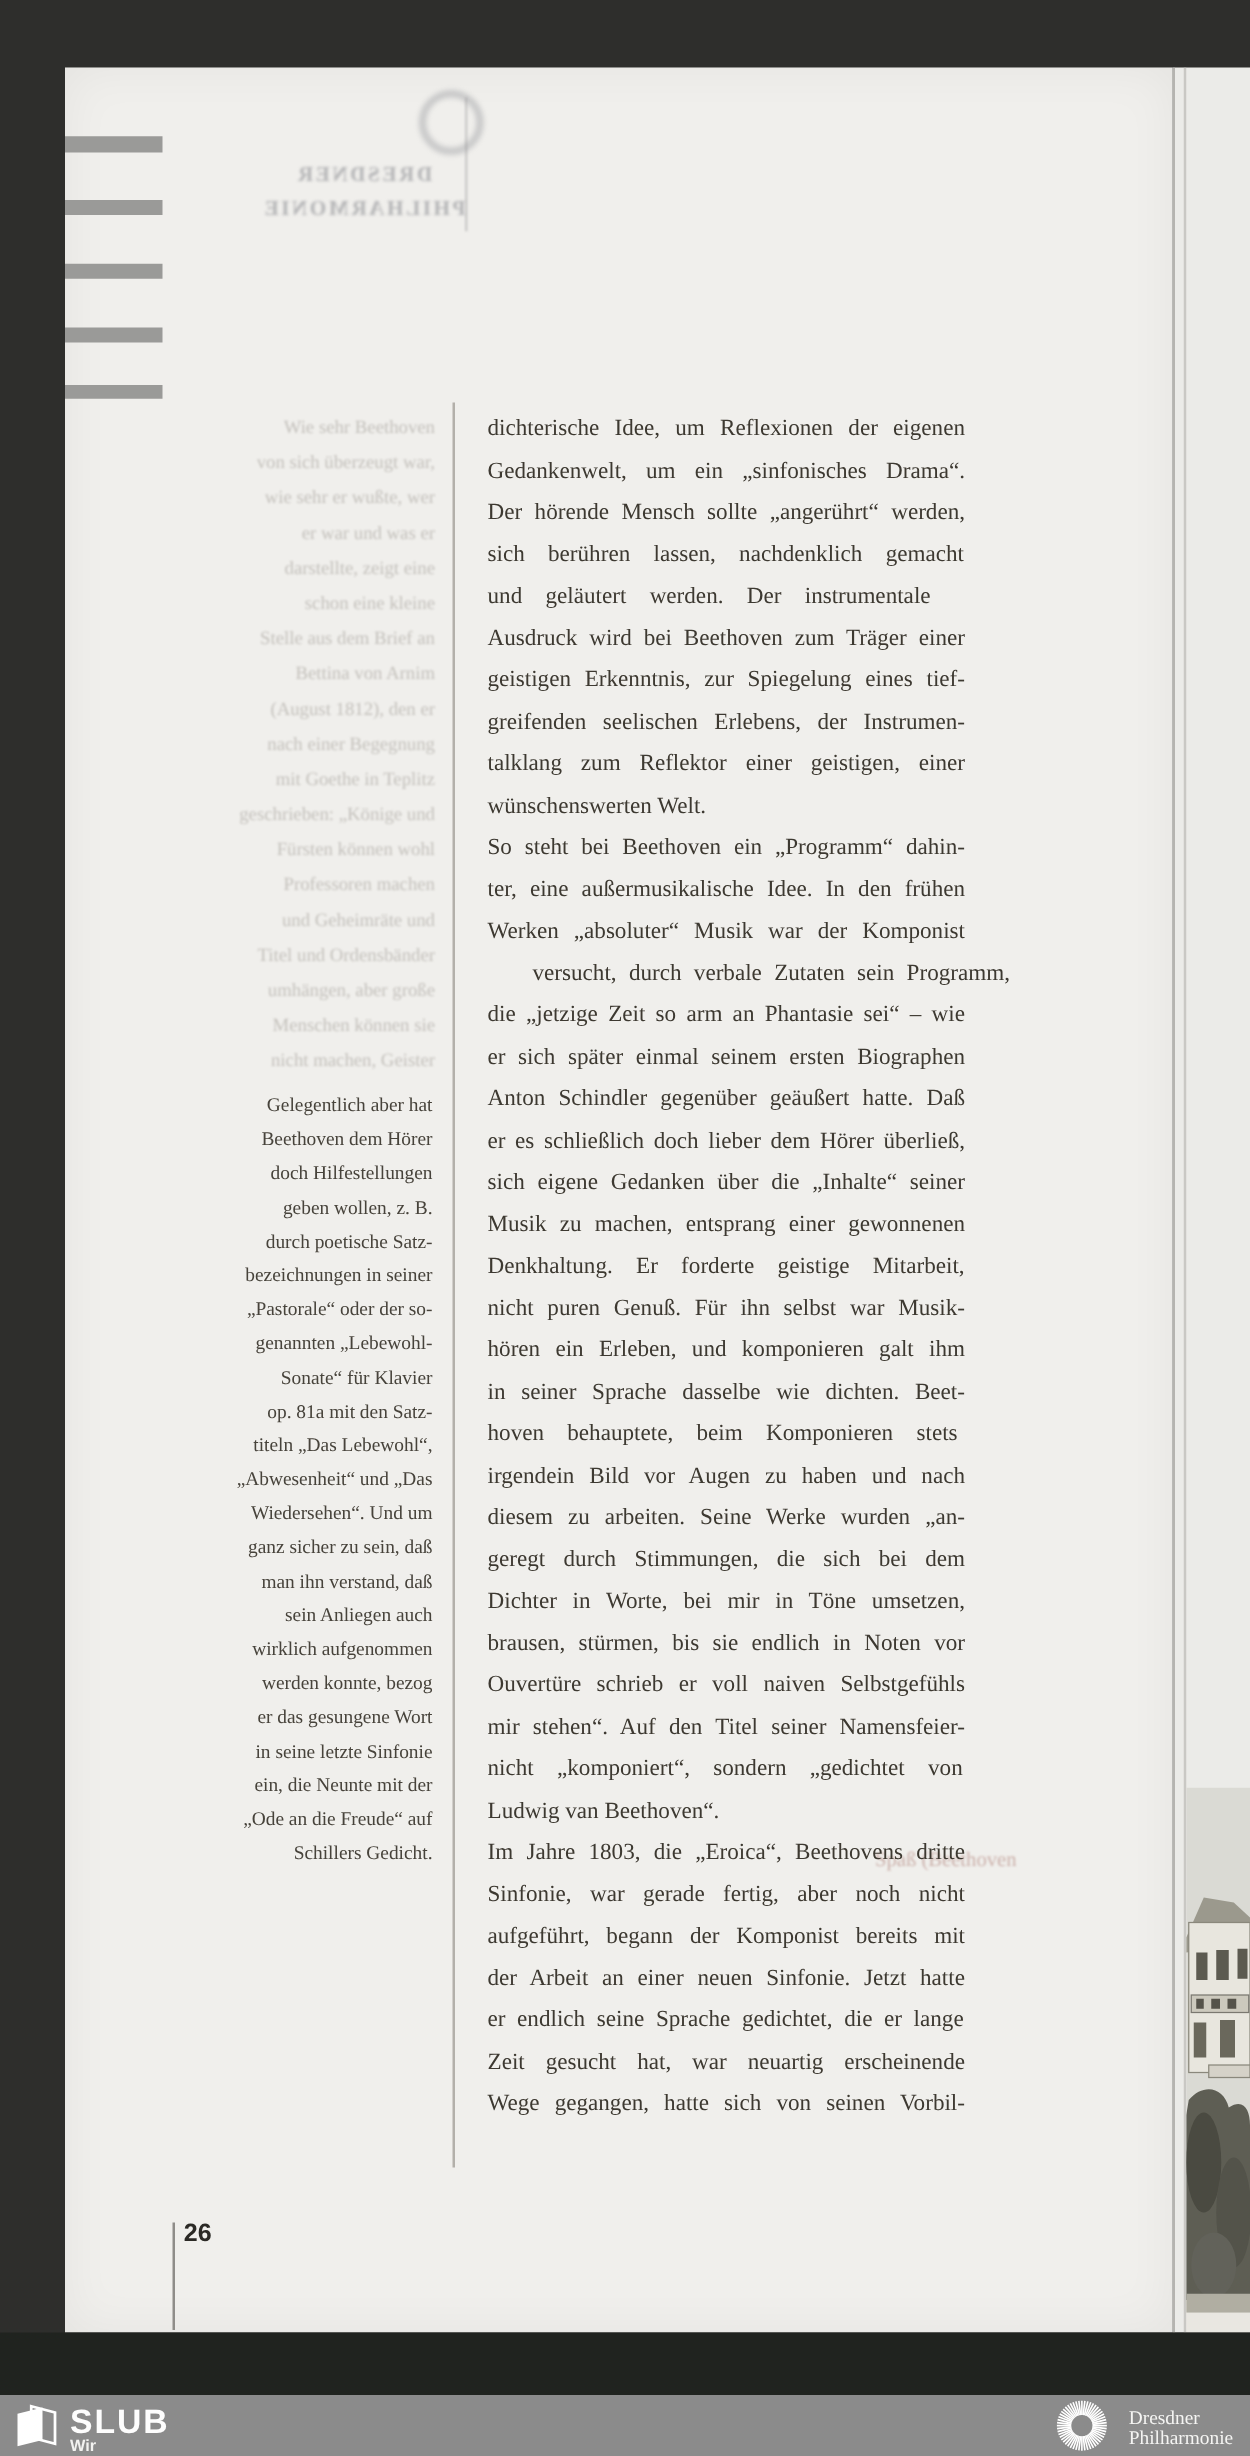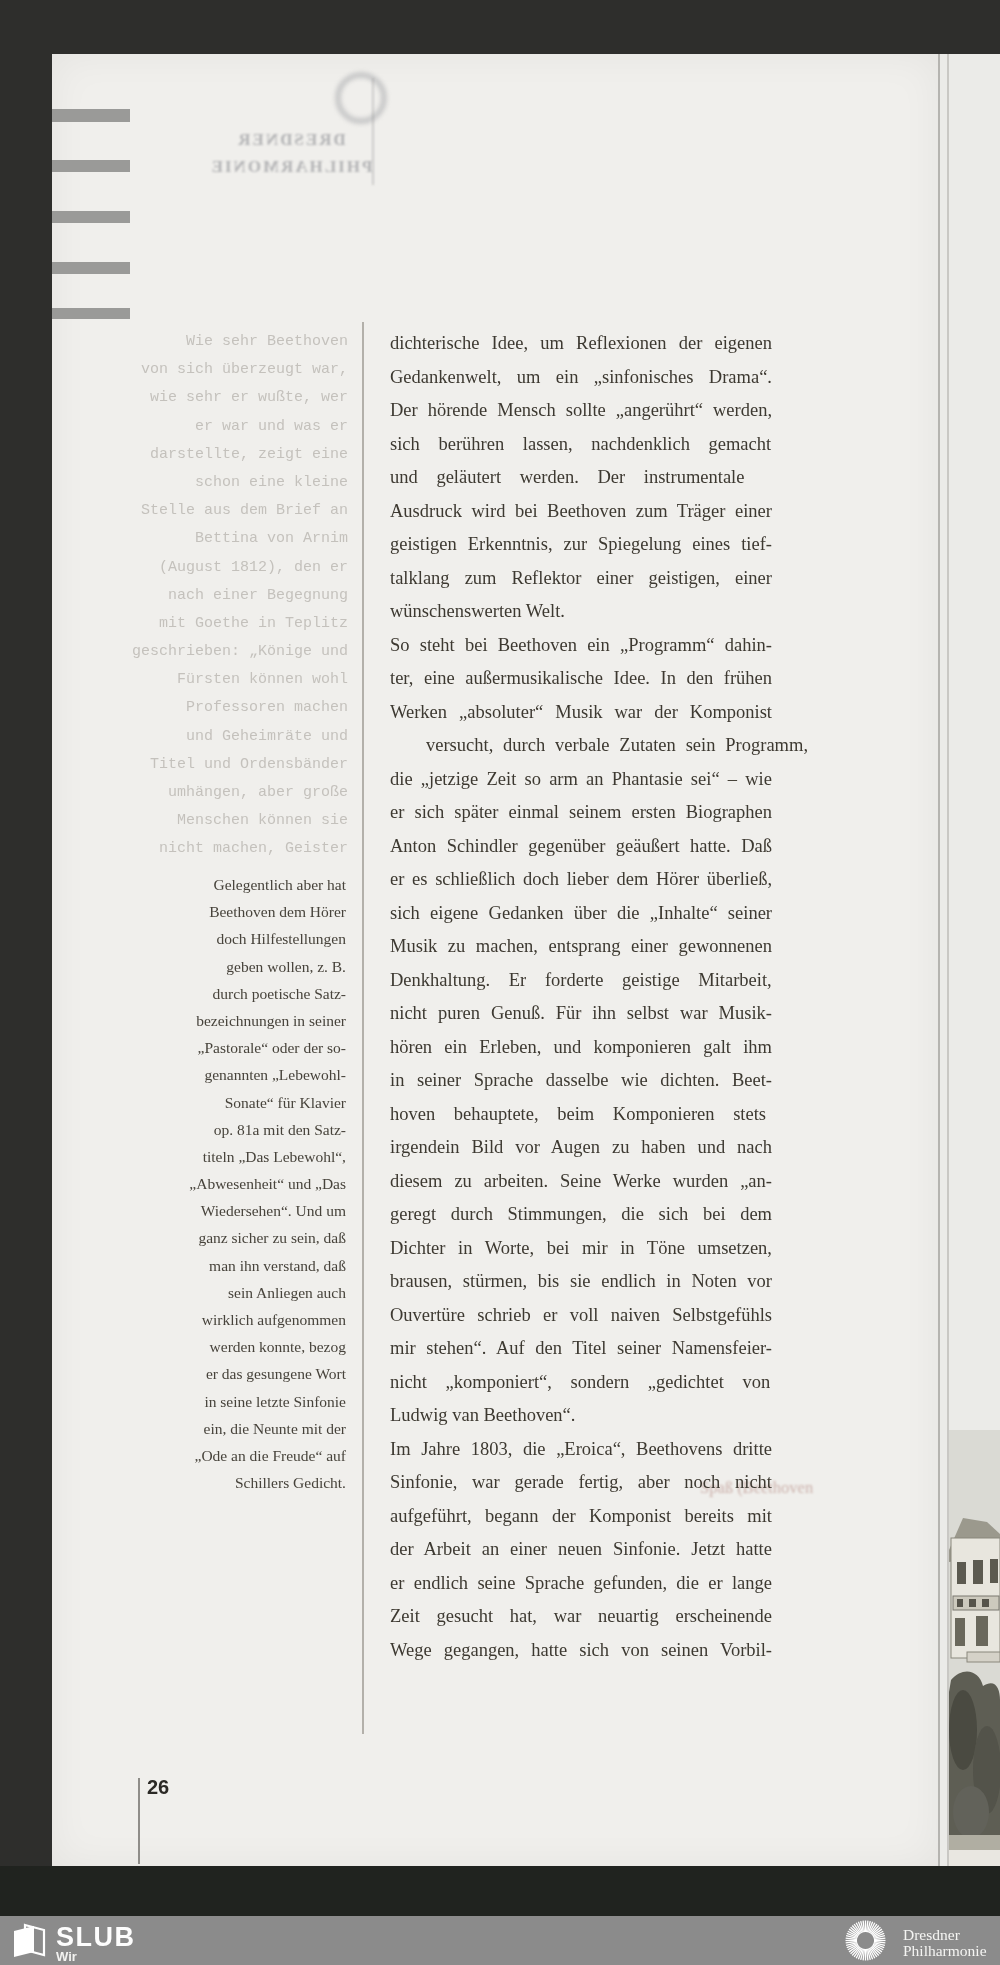--- a/index.html
+++ b/index.html
@@ -24,21 +24,21 @@
     position:absolute; left:283px; top:18px; width:40px; height:40px;
     border:6px solid rgba(140,142,146,0.38); border-radius:50%; filter:blur(2px);
   }
   .ghost-vline{
     position:absolute; left:320px; top:24px; width:2px; height:107px;
     background:rgba(140,140,142,0.35); filter:blur(1px);
   }
   .ghost-note{position:absolute; left:58px; top:274px; width:238px;}
   .gline{
     height:28.2px; line-height:28.2px; text-align:right; white-space:nowrap;
-    font-size:15px; color:rgba(110,105,98,0.34); filter:blur(0.7px);font-family:Liberation Mono, monospace;
+    font-size:15px; color:rgba(110,105,98,0.34); filter:blur(0.7px);
   }
   .ghost-misc{
     position:absolute; left:648px; top:1408px; width:190px;
     font-size:16.5px; color:rgba(150,85,75,0.4); filter:blur(0.9px); white-space:nowrap;margin-top:16px;
   }
   
   .margin-note{position:absolute; left:58px; top:817px; width:236px;}
   .sline{
     height:27.2px; line-height:27.2px; text-align:right; white-space:nowrap;
     font-size:15.5px; color:#47433b;
@@ -161,20 +161,21 @@
 
     <div class="col-rule"></div>
     <div class="main-text" id="main-text">
         <div class="mline" style="word-spacing: 7.57px;"><span>dichterische Idee, um Reflexionen der eigenen</span></div>
         <div class="mline" style="word-spacing: 10.73px;"><span>Gedankenwelt, um ein „sinfonisches Drama“.</span></div>
         <div class="mline" style="word-spacing: 5.31px;"><span>Der hörende Mensch sollte „angerührt“ werden,</span></div>
         <div class="mline" style="word-spacing: 14px;"><span>sich berühren lassen, nachdenklich gemacht</span></div>
         <div class="mline" style="word-spacing: 14px;"><span>und geläutert werden. Der instrumentale</span></div>
         <div class="mline" style="word-spacing: 4.92px;"><span>Ausdruck wird bei Beethoven zum Träger einer</span></div>
         <div class="mline" style="word-spacing: 6.32px;"><span>geistigen Erkenntnis, zur Spiegelung eines tief-</span></div>
+        <div class="mline" style="word-spacing: 8.56px;"><span>greifenden seelischen Erlebens, der Instrumen-</span></div>
         <div class="mline" style="word-spacing: 10.44px;"><span>talklang zum Reflektor einer geistigen, einer</span></div>
         <div class="mline"><span>wünschenswerten Welt.</span></div>
         <div class="mline" style="word-spacing: 5.61px;"><span>So steht bei Beethoven ein „Programm“ dahin-</span></div>
         <div class="mline" style="word-spacing: 5.92px;"><span>ter, eine außermusikalische Idee. In den frühen</span></div>
         <div class="mline" style="word-spacing: 7.34px;"><span>Werken „absoluter“ Musik war der Komponist</span></div>
         <div class="mline" style="word-spacing: 5.2px; margin-left: 36px;"><span>versucht, durch verbale Zutaten sein Programm,</span></div>
         <div class="mline" style="word-spacing: 3.57px;"><span>die „jetzige Zeit so arm an Phantasie sei“ – wie</span></div>
         <div class="mline" style="word-spacing: 5.45px;"><span>er sich später einmal seinem ersten Biographen</span></div>
         <div class="mline" style="word-spacing: 5.92px;"><span>Anton Schindler gegenüber geäußert hatte. Daß</span></div>
         <div class="mline" style="word-spacing: 3.06px;"><span>er es schließlich doch lieber dem Hörer überließ,</span></div>
@@ -191,21 +192,21 @@
         <div class="mline" style="word-spacing: 7.98px;"><span>Dichter in Worte, bei mir in Töne umsetzen,</span></div>
         <div class="mline" style="word-spacing: 6.05px;"><span>brausen, stürmen, bis sie endlich in Noten vor</span></div>
         <div class="mline" style="word-spacing: 7.66px;"><span>Ouvertüre schrieb er voll naiven Selbstgefühls</span></div>
         <div class="mline" style="word-spacing: 5.93px;"><span>mir stehen“. Auf den Titel seiner Namensfeier-</span></div>
         <div class="mline" style="word-spacing: 14px;"><span>nicht „komponiert“, sondern „gedichtet von</span></div>
         <div class="mline"><span>Ludwig van Beethoven“.</span></div>
         <div class="mline" style="word-spacing: 5.96px;"><span>Im Jahre 1803, die „Eroica“, Beethovens dritte</span></div>
         <div class="mline" style="word-spacing: 10.07px;"><span>Sinfonie, war gerade fertig, aber noch nicht</span></div>
         <div class="mline" style="word-spacing: 8.79px;"><span>aufgeführt, begann der Komponist bereits mit</span></div>
         <div class="mline" style="word-spacing: 6.28px;"><span>der Arbeit an einer neuen Sinfonie. Jetzt hatte</span></div>
-        <div class="mline" style="word-spacing: 4.67px;"><span>er endlich seine Sprache gefunden, die er lange</span></div>
+        <div class="mline" style="word-spacing: 4.67px;"><span>er endlich seine Sprache gedichtet, die er lange</span></div>
         <div class="mline" style="word-spacing: 12.09px;"><span>Zeit gesucht hat, war neuartig erscheinende</span></div>
         <div class="mline" style="word-spacing: 7.43px;"><span>Wege gegangen, hatte sich von seinen Vorbil-</span></div>
       </div>
 
     <div class="pageno-rule"></div>
     <div class="pageno">26</div>
   </div>
 
   <div class="sliver">
     <div class="sliver-edge"></div>

